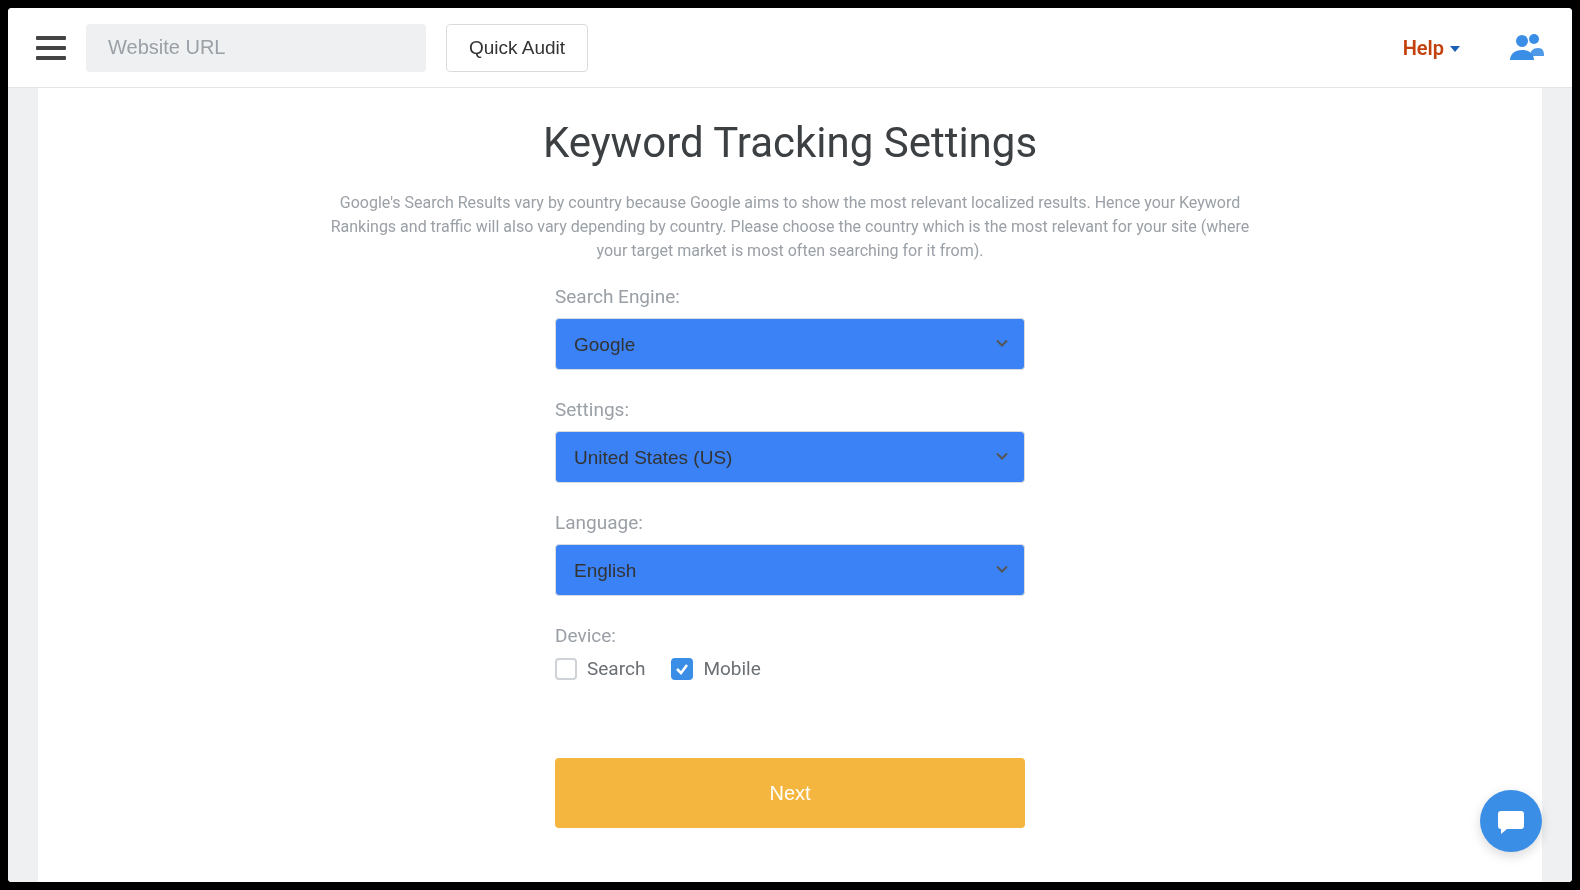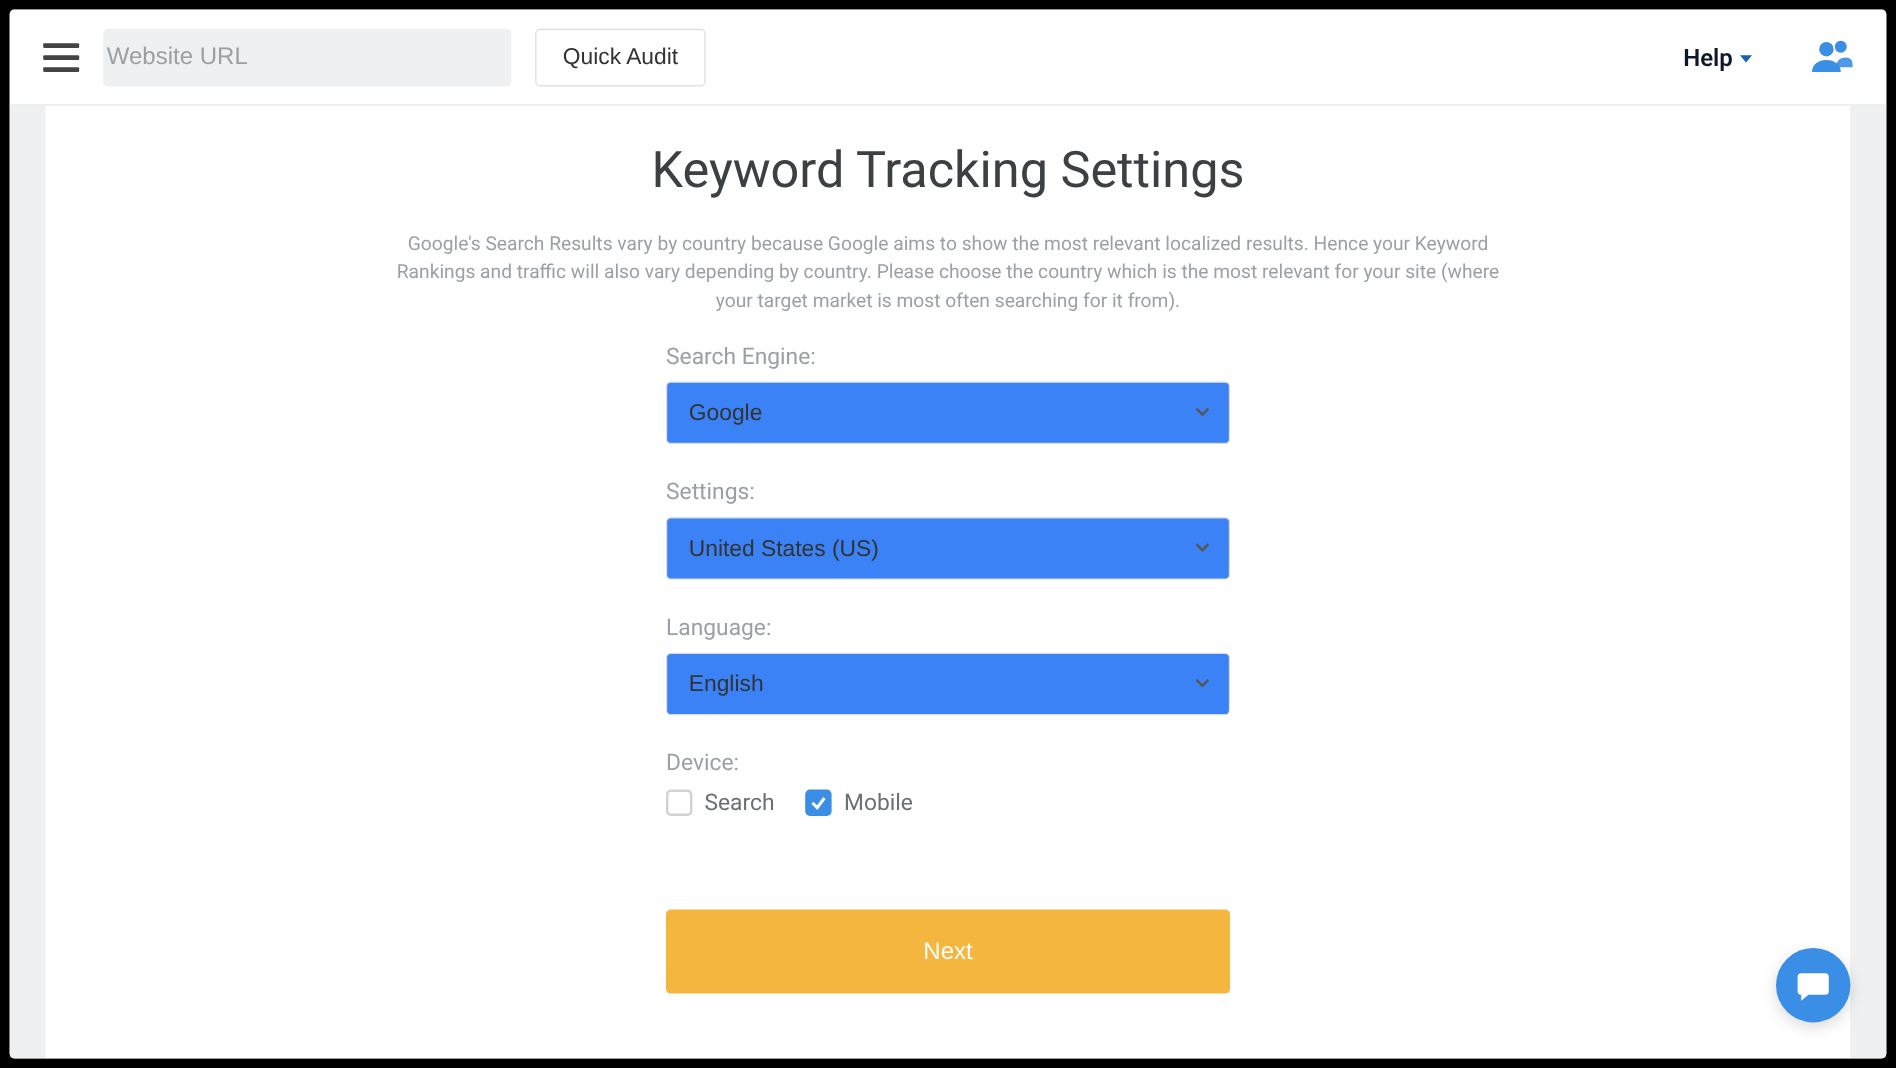--- a/index.html
+++ b/index.html
@@ -45,38 +45,38 @@
     width: 100%;
     background: #444;
     border-radius: 1px;
   }
   .url-input {
     width: 340px;
     height: 48px;
     background: #eef0f1;
     border: none;
     border-radius: 4px;
-    padding: 0 3px;
+    padding: 0 22px;
     font-size: 20px;
     color: #333;
   }
   .url-input::placeholder { color: #9aa0a6; }
   .quick-audit {
     height: 48px;
     padding: 0 22px;
     background: #fff;
     border: 1px solid #d9dcdf;
     border-radius: 4px;
     font-size: 19px;
     color: #333;
     cursor: pointer;
   }
   .topbar-spacer { flex: 1; }
   .help-link {
-    color: #0f172a;
+    color: #c2410c;
     font-size: 20px;
     font-weight: 600;
     cursor: pointer;
     display: flex;
     align-items: center;
     gap: 6px;
   }
   .caret-down {
     width: 0; height: 0;
     border-left: 5px solid transparent;

